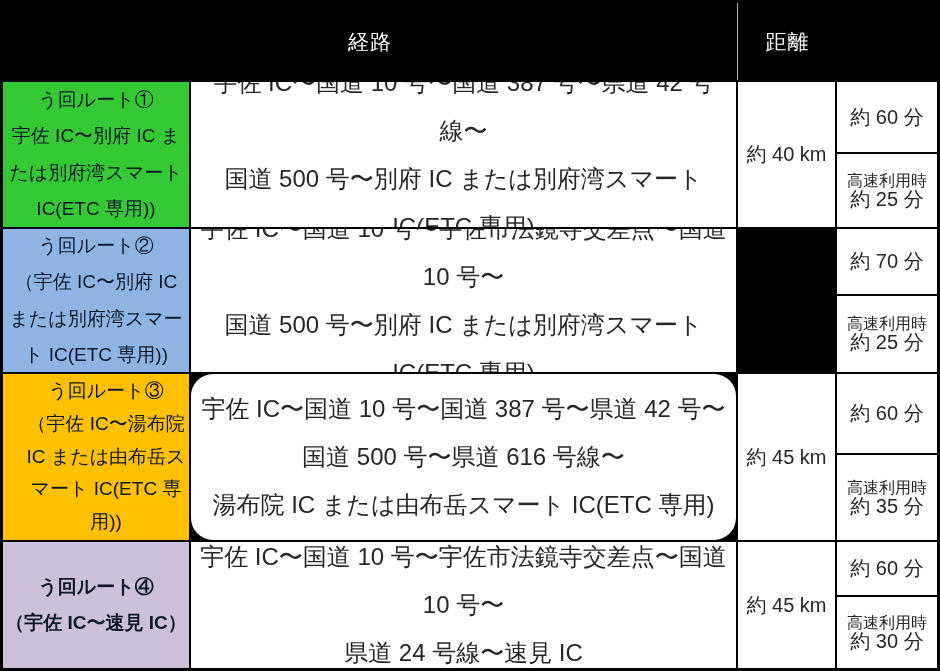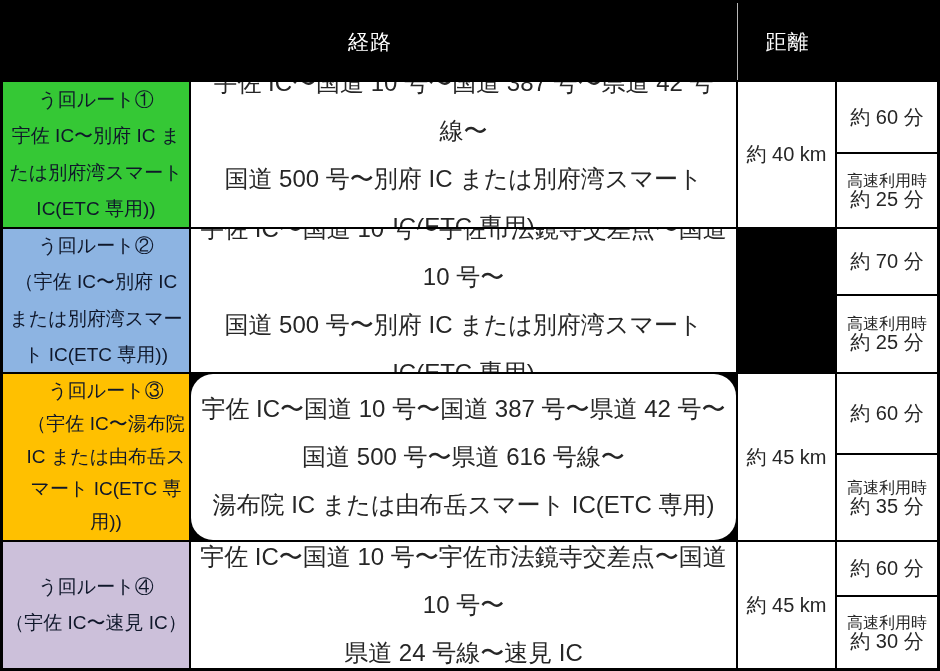--- a/index.html
+++ b/index.html
@@ -100,21 +100,21 @@
   <div class="cell route" style="grid-area:6/2/8/3;border-radius:22px;">宇佐 IC〜国道 10 号〜国道 387 号〜県道 42 号〜
 国道 500 号〜県道 616 号線〜
 湯布院 IC または由布岳スマート IC(ETC 専用)</div>
   <div class="cell dist" style="grid-area:6/3/8/4;">約 45 km</div>
   <div class="cell time" style="grid-area:6/4/7/5;">約 60 分</div>
   <div class="cell hw" style="grid-area:7/4/8/5;">
     <span class="hw-label">高速利用時</span>
     <span class="hw-time">約 35 分</span>
   </div>
 
-  <div class="cell label" style="grid-area: 8 / 1 / 10 / 2; background: rgb(204, 192, 218);">う回ルート④
+  <div class="cell label" style="grid-area: 8 / 1 / 10 / 2; background: rgb(204, 192, 218); font-weight: bold;">う回ルート④
 （宇佐 IC〜速見 IC）</div>
   <div class="cell route" style="grid-area:8/2/10/3;">宇佐 IC〜国道 10 号〜宇佐市法鏡寺交差点〜国道 10 号〜
 県道 24 号線〜速見 IC</div>
   <div class="cell dist" style="grid-area:8/3/10/4;">約 45 km</div>
   <div class="cell time" style="grid-area:8/4/9/5;">約 60 分</div>
   <div class="cell hw" style="grid-area:9/4/10/5;">
     <span class="hw-label">高速利用時</span>
     <span class="hw-time">約 30 分</span>
   </div>
 

